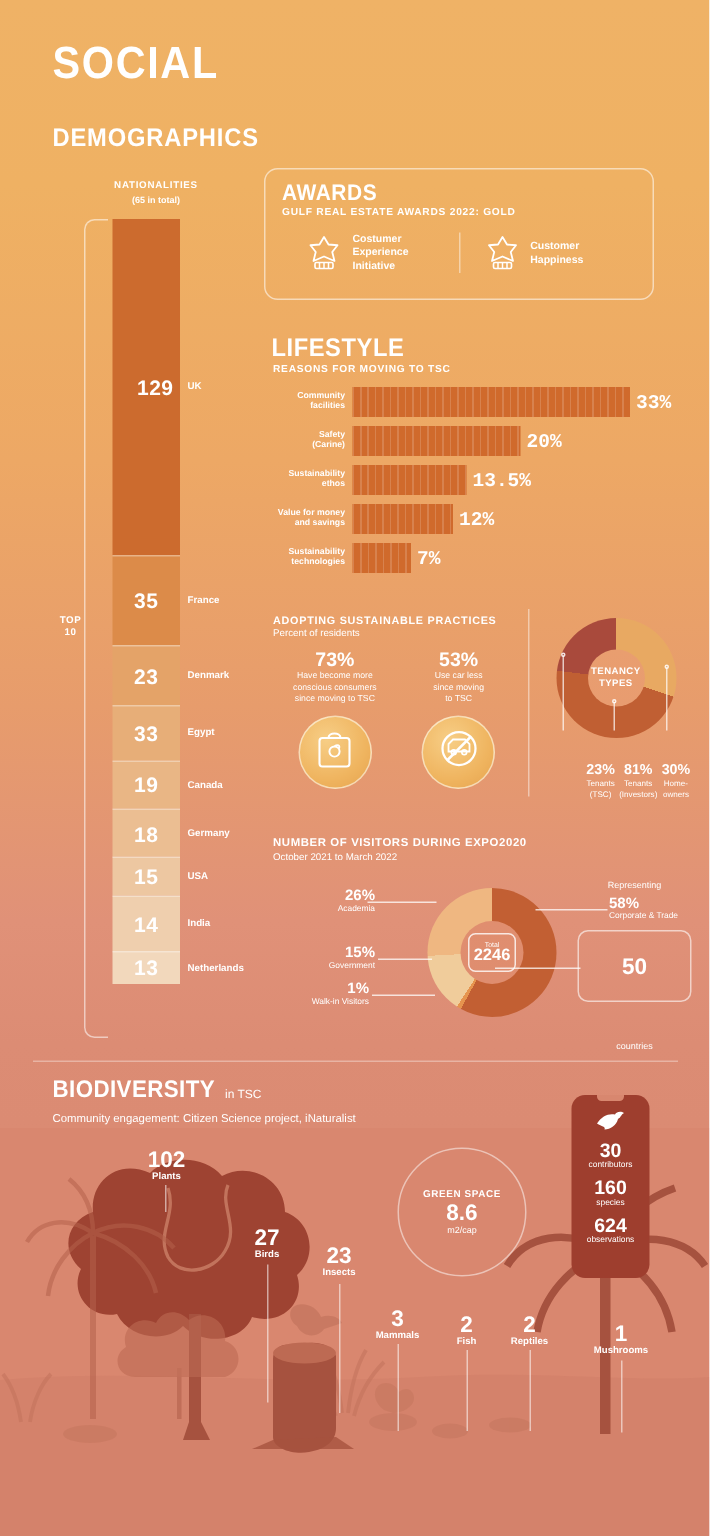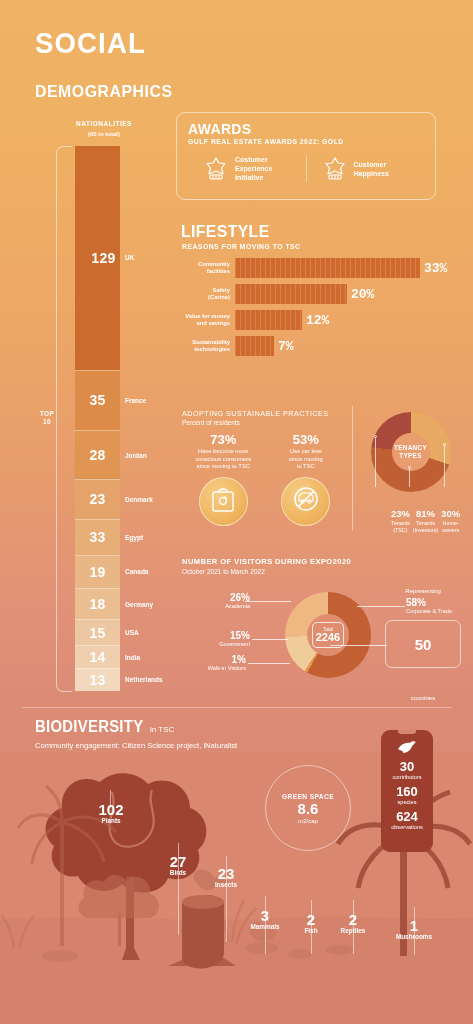--- a/index.html
+++ b/index.html
@@ -108,21 +108,21 @@
     background:
       repeating-linear-gradient(90deg,
         rgba(255,255,255,.16) 0 1px, rgba(255,255,255,0) 1px 5px),
       #D06A2C;
   }
   .ls-pct { color:#FFFFFF; font-size:13px; font-weight:bold; padding-left:4px;font-family:Liberation Mono, monospace; }
 
   
   .sp-title {
     position:absolute; left:182px; top:409px;
-    font-size:7.2px; font-weight:normal; color:#FFFFFF; letter-spacing:.5px;
+    font-size:7.2px; font-weight:bold; color:#FFFFFF; letter-spacing:.5px;
   }
   .sp-sub {
     position:absolute; left:182px; top:419px;
     font-size:6.5px; color:#FFFFFF;
   }
   .sp-wrap { position:absolute; left:182px; top:432px; width:165px; display:flex; }
   .sp-item { flex:1; text-align:center; }
   .sp-pct { color:#FFFFFF; font-size:13px; font-weight:bold; }
   .sp-txt { color:#FFFFFF; font-size:5.8px; line-height:7.5px; margin-top:1px; }
   .sp-circle {
@@ -210,21 +210,21 @@
     font-size:16px; font-weight:bold; color:#FFFFFF; letter-spacing:.3px;
     transform:scaleX(.93); transform-origin:left center; z-index:5;
   }
   .bio-in { position:absolute; left:150px; top:725px; font-size:8px; color:#FFFFFF; z-index:5; }
   .bio-sub {
     position:absolute; left:35px; top:741px;
     font-size:7.6px; color:#FFFFFF; z-index:5;
   }
   .scene { position:absolute; left:0; top:752px; width:473px; height:272px; }
   .stat { position:absolute; color:#FFFFFF; text-align:center; z-index:6; }
-  .stat .n { font-size:15px; font-weight:bold; line-height:15px;margin-top:36px; }
+  .stat .n { font-size:15px; font-weight:bold; line-height:15px; }
   .stat .l { font-size:6.4px; font-weight:bold; }
   .stat-leader { position:absolute; width:1px; background:rgba(255,255,255,.55); z-index:6; }
 
   .green-circle {
     position:absolute; left:265px; top:765px; width:86px; height:86px;
     border-radius:50%; border:1px solid rgba(255,255,255,.5);
     display:flex; flex-direction:column; align-items:center; justify-content:center;
     color:#FFFFFF; text-align:center; z-index:6;
   }
   .green-circle .t { font-size:6.6px; font-weight:bold; letter-spacing:.4px; }
@@ -261,45 +261,41 @@
   </div>
   <div class="nat-col" id="nat-col">
       <div class="nat-seg" style="height: 223.6px; background: rgb(204, 107, 46);">
         <div class="nat-val">129</div>
         <div class="nat-lab">UK</div>
       </div>
       <div class="nat-seg" style="height: 60.6667px; background: rgb(220, 139, 73);">
         <div class="nat-val">35</div>
         <div class="nat-lab">France</div>
       </div>
-      <div class="nat-seg" style="height: 48.5333px; background: rgb(224, 149, 83);">
-        <div class="nat-val">28</div>
-        <div class="nat-lab">Jordan</div>
-      </div>
       <div class="nat-seg" style="height: 39.8667px; background: rgb(228, 163, 104);">
         <div class="nat-val">23</div>
         <div class="nat-lab">Denmark</div>
       </div>
       <div class="nat-seg" style="height: 36.4px; background: rgb(231, 174, 120);">
         <div class="nat-val">33</div>
         <div class="nat-lab">Egypt</div>
       </div>
       <div class="nat-seg" style="height: 32.9333px; background: rgb(233, 182, 133);">
         <div class="nat-val">19</div>
         <div class="nat-lab">Canada</div>
       </div>
       <div class="nat-seg" style="height: 31.2px; background: rgb(235, 190, 146);">
         <div class="nat-val">18</div>
         <div class="nat-lab">Germany</div>
       </div>
       <div class="nat-seg" style="height: 26px; background: rgb(237, 199, 161);">
         <div class="nat-val">15</div>
         <div class="nat-lab">USA</div>
       </div>
-      <div class="nat-seg" style="height: 23px; background: rgb(239, 207, 174);">
+      <div class="nat-seg" style="height: 37px; background: rgb(239, 207, 174);">
         <div class="nat-val">14</div>
         <div class="nat-lab">India</div>
       </div>
       <div class="nat-seg" style="height: 22.5333px; background: rgb(242, 216, 188);">
         <div class="nat-val">13</div>
         <div class="nat-lab">Netherlands</div>
       </div>
     </div>
 
   <div class="awards">
@@ -346,20 +342,28 @@
       <div class="ls-row">
         <div class="ls-lab">
           <div>Safety</div>
           <div>(Carine)</div>
         </div>
         <div class="ls-bar" style="width: 112px;"></div>
         <div class="ls-pct">20%</div>
       </div>
       <div class="ls-row">
         <div class="ls-lab">
+          <div>Sustainability</div>
+          <div>ethos</div>
+        </div>
+        <div class="ls-bar" style="width: 76px;"></div>
+        <div class="ls-pct">13.5%</div>
+      </div>
+      <div class="ls-row">
+        <div class="ls-lab">
           <div>Value for money</div>
           <div>and savings</div>
         </div>
         <div class="ls-bar" style="width: 67px;"></div>
         <div class="ls-pct">12%</div>
       </div>
       <div class="ls-row">
         <div class="ls-lab">
           <div>Sustainability</div>
           <div>technologies</div>

